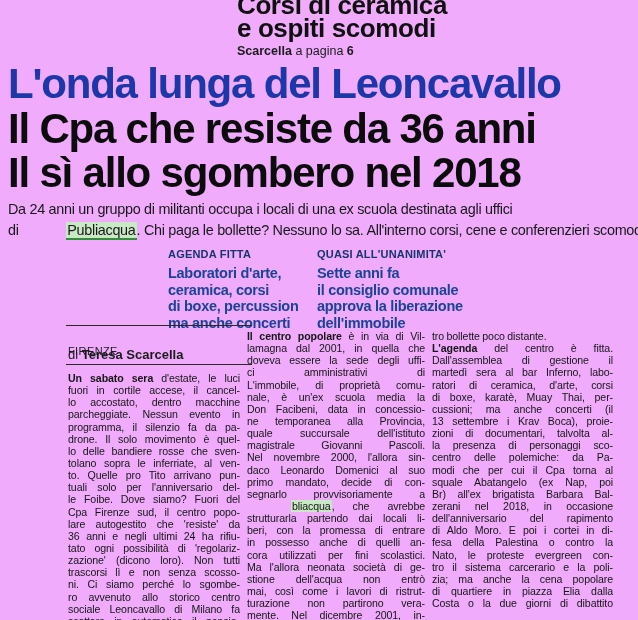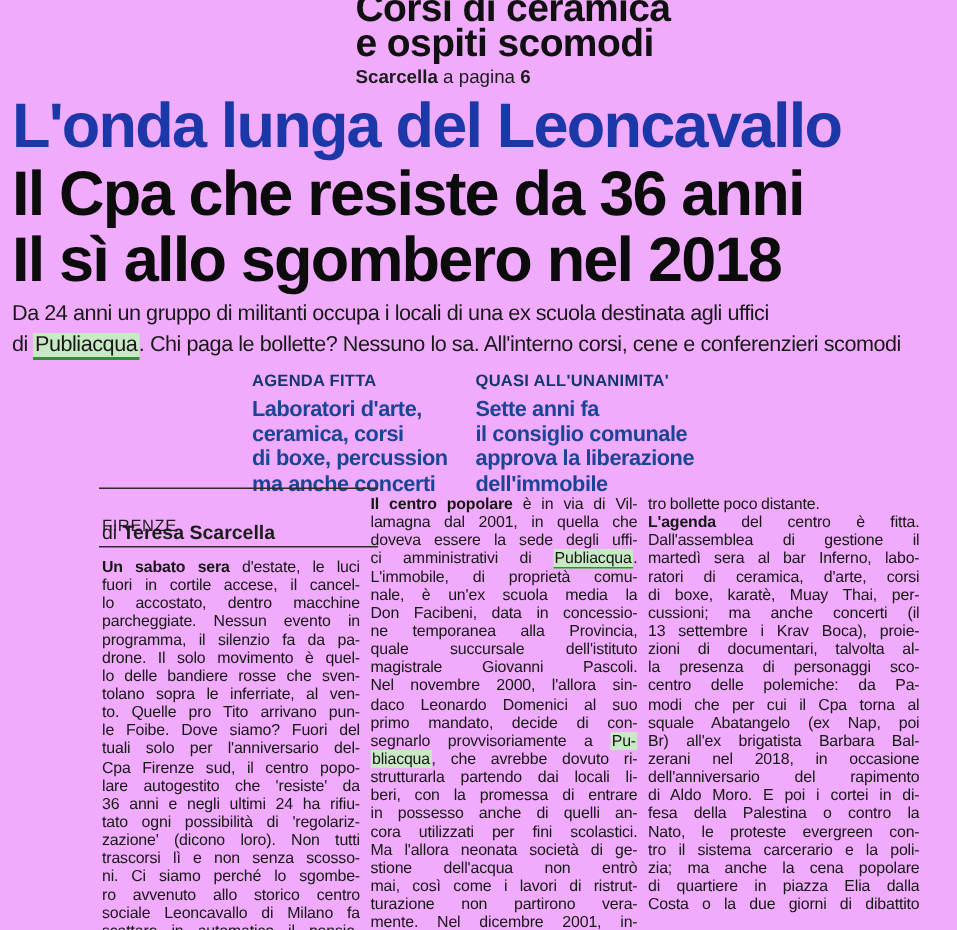--- a/index.html
+++ b/index.html
@@ -22,21 +22,21 @@
   .page-ref{position:absolute;left:237px;top:44px;font-size:12.5px;color:#1b1b1b;white-space:nowrap;}
   .page-ref b{font-weight:700;}
   
   .headline{position:absolute;left:8px;top:62px;font-weight:700;letter-spacing:-1.2px;}
   .headline .h-line{font-size:42px;line-height:44.5px;white-space:nowrap;color:#0c0c0c;}
   .headline .h-line.blue{color:var(--headline-blue);}
   
   .lede{position:absolute;left:8px;top:199px;width:632px;color:#181818;}
   .lede-line{font-size:14.4px;line-height:21px;letter-spacing:-0.3px;white-space:nowrap;}
   
-  .hl{background:var(--highlight-bg);border-bottom:2px solid var(--highlight-underline);padding:0 1px;}
+  .hl{background:var(--highlight-bg);border-bottom:2px solid var(--highlight-underline);padding:0 1px;margin-left:44px;}
   
   .callout{position:absolute;top:248px;}
   .callout.c1{left:168px;width:146px;}
   .callout.c2{left:317px;width:160px;}
   .callout-kicker{font-size:11px;font-weight:700;color:var(--kicker-navy);letter-spacing:0.2px;margin-bottom:5px;white-space:nowrap;}
   .callout-line{font-size:14.5px;line-height:16.5px;font-weight:700;color:var(--box-blue);letter-spacing:-0.3px;white-space:nowrap;}
   
   .byline{position:absolute;left:68px;top:347px;font-size:13px;color:#1b1b1b;}
   .byline b{font-weight:700;}
   .dateline{position:absolute;left:68px;top:345px;font-size:11px;letter-spacing:0.4px;color:#1b1b1b;}
@@ -102,22 +102,22 @@
   <div class="col col-1">
       <div class="bl just"><b>Un sabato sera</b> d'estate, le luci</div>
       <div class="bl just">fuori in cortile accese, il cancel-</div>
       <div class="bl just">lo accostato, dentro macchine</div>
       <div class="bl just">parcheggiate. Nessun evento in</div>
       <div class="bl just">programma, il silenzio fa da pa-</div>
       <div class="bl just">drone. Il solo movimento è quel-</div>
       <div class="bl just">lo delle bandiere rosse che sven-</div>
       <div class="bl just">tolano sopra le inferriate, al ven-</div>
       <div class="bl just">to. Quelle pro Tito arrivano pun-</div>
+      <div class="bl just">tuali solo per l'anniversario del-</div>
       <div class="bl just">le Foibe. Dove siamo? Fuori del</div>
-      <div class="bl just">tuali solo per l'anniversario del-</div>
       <div class="bl just">Cpa Firenze sud, il centro popo-</div>
       <div class="bl just">lare autogestito che 'resiste' da</div>
       <div class="bl just">36 anni e negli ultimi 24 ha rifiu-</div>
       <div class="bl just">tato ogni possibilità di 'regolariz-</div>
       <div class="bl just">zazione' (dicono loro). Non tutti</div>
       <div class="bl just">trascorsi lì e non senza scosso-</div>
       <div class="bl just">ni. Ci siamo perché lo sgombe-</div>
       <div class="bl just">ro avvenuto allo storico centro</div>
       <div class="bl just">sociale Leoncavallo di Milano fa</div>
       <div class="bl just">scattare in automatico il pensie-</div>

